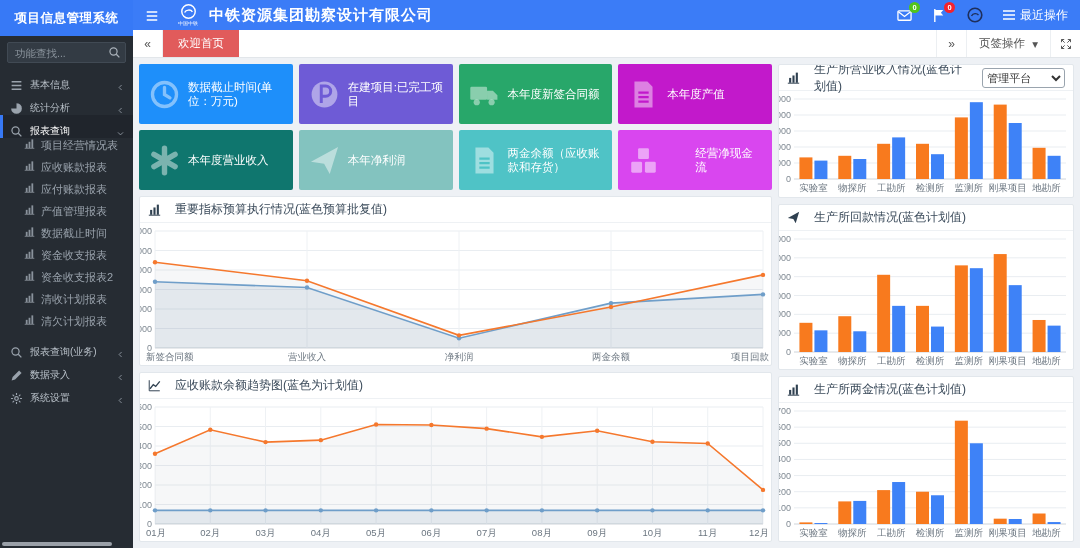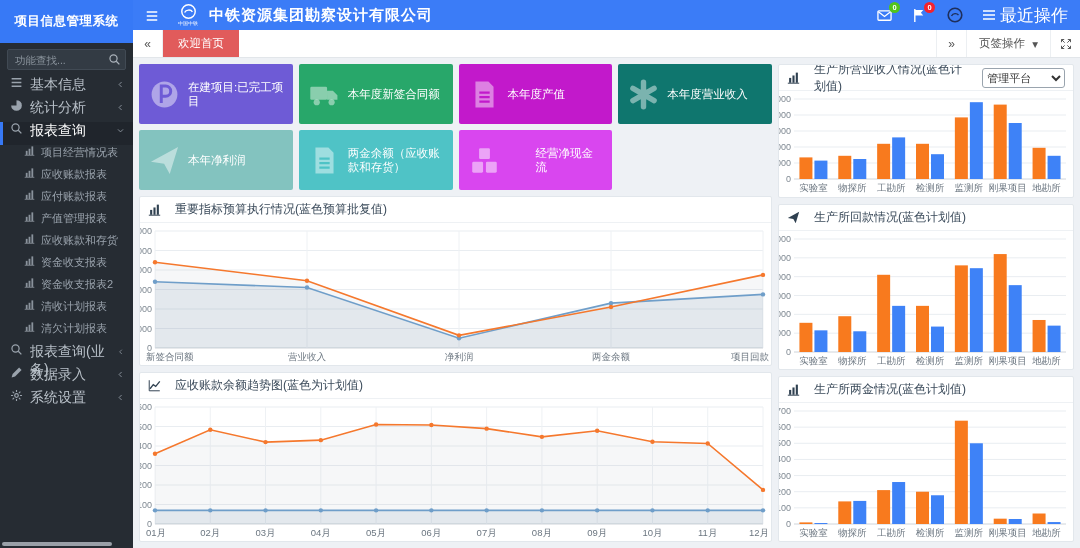--- a/index.html
+++ b/index.html
@@ -1,28 +1,28 @@
 <!DOCTYPE html>
 <html><head>
 <meta charset="utf-8">
 <style>
   * { margin:0; padding:0; box-sizing:border-box; }
   html,body { width:1080px; height:548px; font-family:"Liberation Sans","DejaVu Sans",sans-serif; background:#dfe3e8; overflow:hidden; }
   .app { width:1080px; height:548px; display:flex; background:#eef1f5; }
 
   
   .sidebar { width:133px; background:#262c33; position:relative; flex-shrink:0; display:flex; flex-direction:column; }
-  .sidebar-title { height:43px; background:#3779f6; color:#fff; font-size:12.5px; font-weight:bold; display:flex; align-items:center; justify-content:center; letter-spacing:.5px; }
+  .sidebar-title { height:36px; background:#3779f6; color:#fff; font-size:12.5px; font-weight:bold; display:flex; align-items:center; justify-content:center; letter-spacing:.5px; }
   .search-wrap { position:relative; margin:6px 7px; }
   .search-wrap input { width:100%; height:21px; background:#333b44; border:1px solid #40致49;
     border:1px solid #414a54; border-radius:2px; color:#b6bec6; font-size:10.5px; padding:0 20px 0 7px; outline:none; }
   .search-wrap input::placeholder { color:#8a939c; }
   .search-wrap .mag { position:absolute; right:5px; top:3px; width:13px; height:13px; color:#aab2ba; }
   .menu { flex:1; overflow:hidden; }
-  .menu-item { height:23px; display:flex; align-items:flex-start; gap:7px; padding:0 8px 0 10px; color:#b9c1c9; font-size:14px; cursor:pointer; position:relative; }
+  .menu-item { height:23px; display:flex; align-items:flex-end; gap:7px; padding:0 8px 0 10px; color:#b9c1c9; font-size:10px; cursor:pointer; position:relative; }
   .menu-item .mi-icon { width:13px; height:13px; color:#9aa3ad; flex-shrink:0; }
   .menu-item .chev { margin-left:auto; width:9px; height:9px; color:#8a939c; }
   .menu-item.active { background:#20252c; color:#fff; }
   .menu-item.active::before { content:""; position:absolute; left:0; top:0; bottom:0; width:3px; background:#3779f6; }
   .submenu-item { height:22px; display:flex; align-items:flex-start; gap:6px; padding-left:24px; color:#9aa3ad; font-size:11px; cursor:pointer; }
   .submenu-item .mi-icon { width:11px; height:11px; color:#8a939c; flex-shrink:0; }
   .sidebar-hscroll { position:absolute; bottom:2px; left:2px; width:110px; height:4px; background:#9aa0a8; border-radius:2px; }
 
   
   .main { flex:1; display:flex; flex-direction:column; min-width:0; }
@@ -31,21 +31,21 @@
   .logo { display:flex; flex-direction:column; align-items:center; line-height:1; margin-left:8px; }
   .logo svg { width:17px; height:17px; }
   .logo i { font-style:normal; font-size:5.5px; margin-top:1px; transform:scale(.9); white-space:nowrap; }
   .company { font-size:15px; font-weight:bold; letter-spacing:1px; white-space:nowrap; }
   .top-actions { margin-left:auto; display:flex; align-items:center; gap:20px; }
   .ticon { position:relative; width:15px; height:14px; color:#fff; cursor:pointer; }
   .badge { position:absolute; top:-6px; right:-8px; min-width:11px; height:11px; border-radius:6px; font-size:7.5px; font-weight:bold; color:#fff; display:flex; align-items:center; justify-content:center; font-style:normal; padding:0 2px; }
   .badge.green { background:#52c41a; }
   .badge.red { background:#f5222d; }
   .emblem { width:16px; height:16px; color:#1e2f5c; }
-  .recent { display:flex; align-items:center; gap:5px; font-size:17px; cursor:pointer; white-space:nowrap; }
+  .recent { display:flex; align-items:center; gap:5px; font-size:12px; cursor:pointer; white-space:nowrap; }
   .recent svg { width:12px; height:10px; }
 
   .tabbar { height:28px; background:#fff; border-bottom:1px solid #e2e6ea; display:flex; align-items:stretch; flex-shrink:0; }
   .tb-btn { width:30px; display:flex; align-items:center; justify-content:center; color:#555; font-size:12px; border-right:1px solid #eceff2; cursor:pointer; }
   .tab.active { background:#e15b5b; color:#fff; font-size:11.5px; padding:4px 15px; display:flex; align-items:center; cursor:pointer; }
   .tabbar-right { margin-left:auto; display:flex; align-items:stretch; }
   .tabbar-right .tb-btn { border-right:none; border-left:1px solid #eceff2; }
   .tb-btn.wide { width:auto; padding:0 12px; font-size:11.5px; gap:4px; }
   .tb-btn svg { width:12px; height:12px; }
 
@@ -144,21 +144,21 @@
             </svg></span>
           <span>产值管理报表</span>
         </div>
         <div class="submenu-item">
           <span class="mi-icon"><svg viewBox="0 0 16 16">
               <path d="M1 15h14" stroke="currentColor" stroke-width="1.2"></path>
               <rect x="2.6" y="8.5" width="2.6" height="6" fill="currentColor"></rect>
               <rect x="6.7" y="5.5" width="2.6" height="9" fill="currentColor"></rect>
               <rect x="10.8" y="2" width="2.6" height="12.5" fill="currentColor"></rect>
             </svg></span>
-          <span>应收账款和存货</span>
+          <span>数据截止时间</span>
         </div>
         <div class="submenu-item">
           <span class="mi-icon"><svg viewBox="0 0 16 16">
               <path d="M1 15h14" stroke="currentColor" stroke-width="1.2"></path>
               <rect x="2.6" y="8.5" width="2.6" height="6" fill="currentColor"></rect>
               <rect x="6.7" y="5.5" width="2.6" height="9" fill="currentColor"></rect>
               <rect x="10.8" y="2" width="2.6" height="12.5" fill="currentColor"></rect>
             </svg></span>
           <span>资金收支报表</span>
         </div>
@@ -278,20 +278,29 @@
           <svg viewBox="0 0 16 16">
               <path d="M6.2 6.2L2 2M2 2v3.6M2 2h3.6M9.8 6.2L14 2M14 2v3.6M14 2h-3.6M6.2 9.8L2 14M2 14v-3.6M2 14h3.6M9.8 9.8L14 14M14 14v-3.6M14 14h-3.6" stroke="currentColor" stroke-width="1.3" fill="none"></path>
             </svg>
         </span>
       </div>
     </div>
 
     <div class="content">
       <div class="col-left">
         <div class="tiles" id="tiles">
+            <div class="tile" style="background: rgb(30, 143, 250);">
+              <span style="display:flex">
+                <svg viewBox="0 0 24 24">
+                  <circle cx="12" cy="12" r="9.3" fill="none" stroke="rgba(255,255,255,.45)" stroke-width="2.6"></circle>
+                  <path d="M12 6.5V12l4.2 2.6" stroke="rgba(255,255,255,.45)" stroke-width="2.6" fill="none" stroke-linecap="round"></path>
+                </svg>
+              </span>
+              <span class="tl">数据截止时间(单位：万元)</span>
+            </div>
             <div class="tile" style="background: rgb(110, 91, 214);">
               <span style="display:flex">
                 <svg viewBox="0 0 24 24">
                   <circle cx="12" cy="12" r="10" fill="rgba(255,255,255,.45)"></circle>
                   <path d="M9.5 18.5V5.5h3.4a3.9 3.9 0 0 1 0 7.8H9.5" fill="none" stroke="#6e5bd6" stroke-width="2.3"></path>
                 </svg>
               </span>
               <span class="tl">在建项目:已完工项目</span>
             </div>
             <div class="tile" style="background: rgb(40, 167, 106);">

